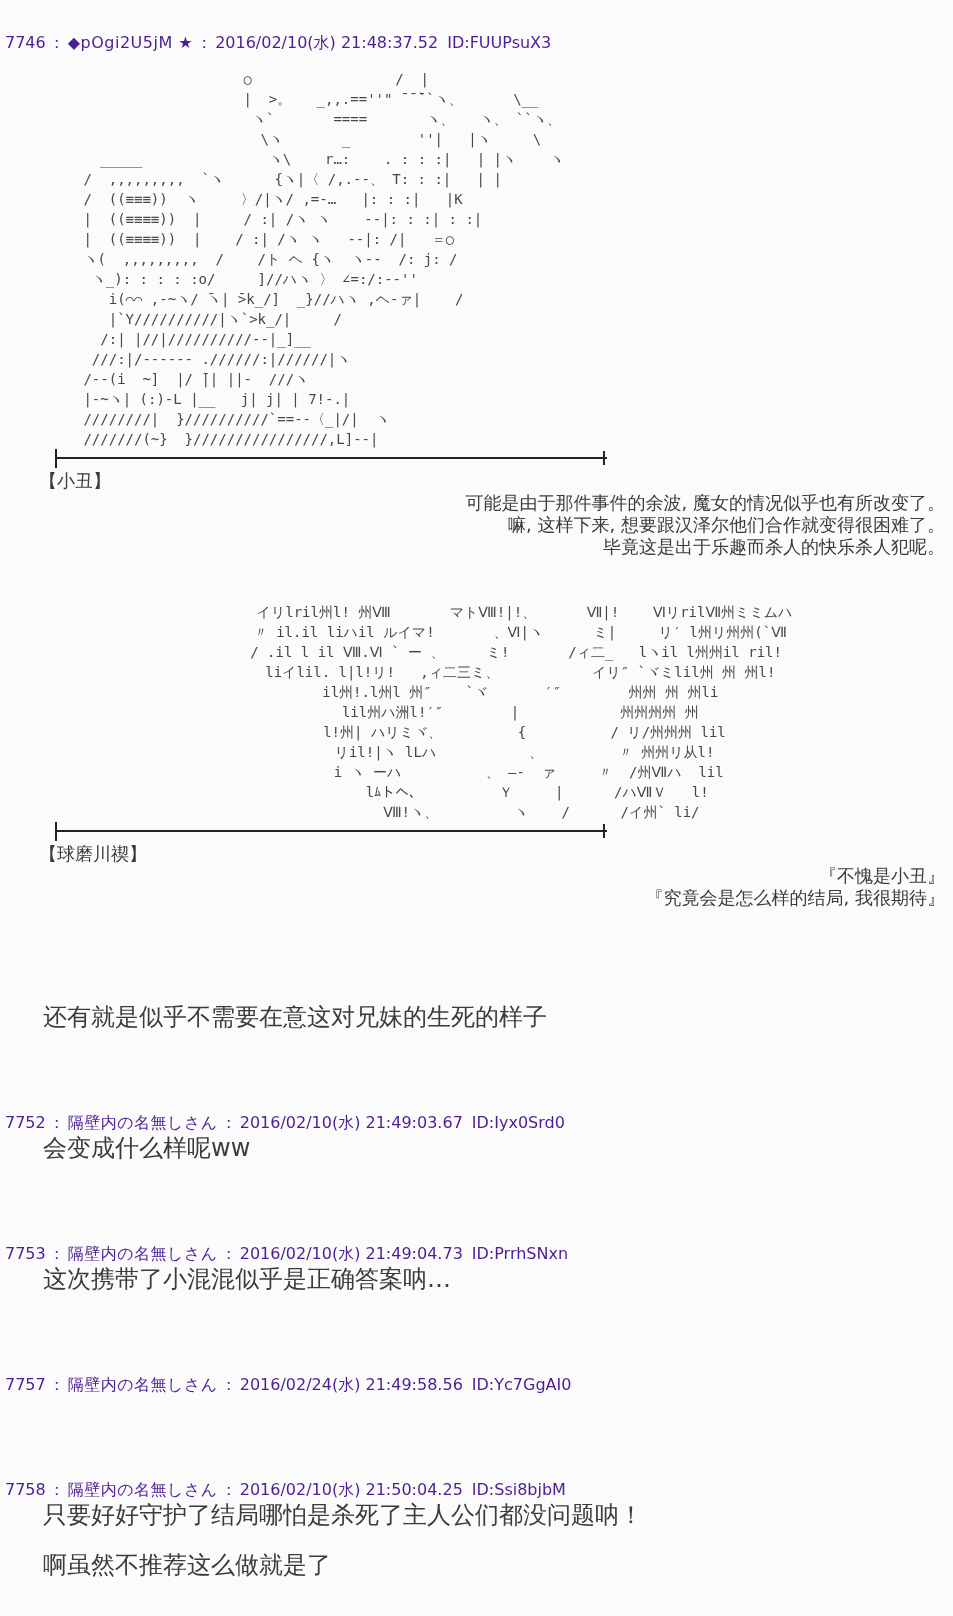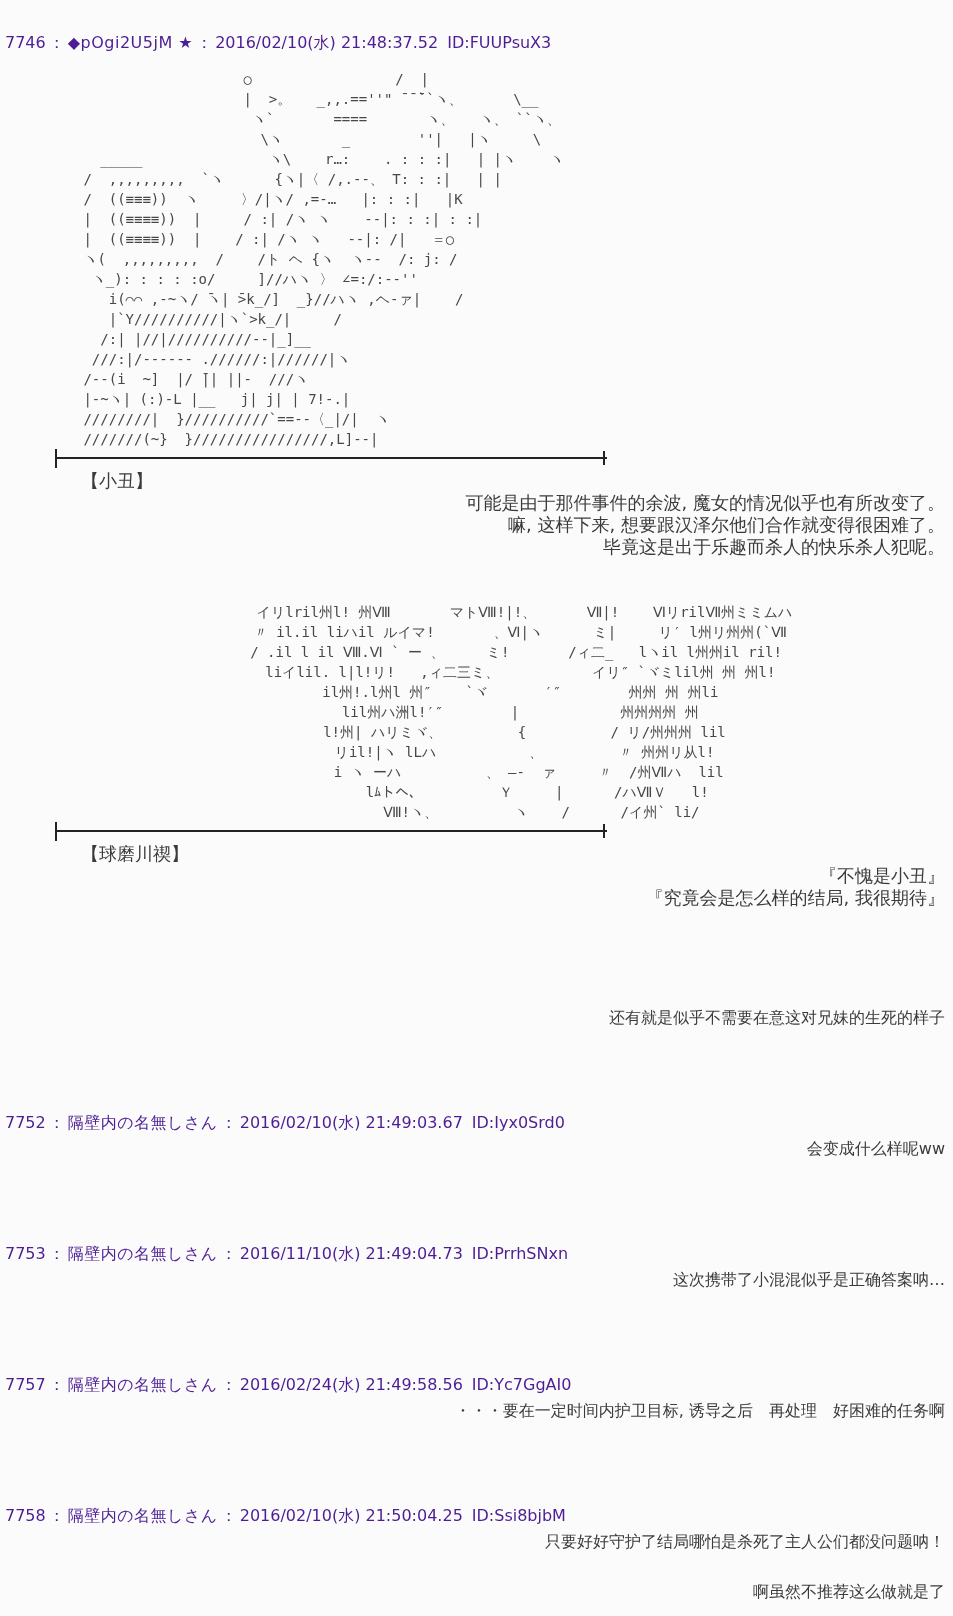--- a/index.html
+++ b/index.html
@@ -51,37 +51,36 @@
     height: 19px;
     background: #232323;
     top: -10px;
   }
   .divider::before { left: 0; }
   .divider::after  { right: 2px; height: 14px; top: -8px; }
 
   .speaker {
     font-size: 18px;
     line-height: 23px;
-    margin-left: 76px;
+    margin-left: 34px;
   }
   .dlg {
     font-size: 18px;
     line-height: 22px;
     margin-left: 68px;
     white-space: pre-wrap;
     text-align: right;
   }
 
   .reply .rbody {
-    font-size: 16px;
+    font-size: 24px;
     line-height: 25px;
     margin-left: 38px;
     margin-top: 1px;
     white-space: pre-wrap;
-    text-align: right;
   }
 
   .aa-post { margin-bottom: 96px; }
 </style>
 </head>
 <body>
 
 <div class="page">
 
   <section class="post aa-post">
@@ -141,30 +140,29 @@
 
   <section class="post reply">
     <div class="post-head">
       <span class="num">7752</span><span class="sep">：</span><span class="pname">隔壁内の名無しさん</span><span class="sep">：</span><span class="pdate">2016/02/10(水) 21:49:03.67</span><span class="pid">ID:Iyx0Srd0</span>
     </div>
     <div class="rbody">会变成什么样呢ww</div>
   </section>
 
   <section class="post reply">
     <div class="post-head">
-      <span class="num">7753</span><span class="sep">：</span><span class="pname">隔壁内の名無しさん</span><span class="sep">：</span><span class="pdate">2016/11/10(水) 21:49:04.73</span><span class="pid">ID:PrrhSNxn</span>
+      <span class="num">7753</span><span class="sep">：</span><span class="pname">隔壁内の名無しさん</span><span class="sep">：</span><span class="pdate">2016/02/10(水) 21:49:04.73</span><span class="pid">ID:PrrhSNxn</span>
     </div>
     <div class="rbody">这次携带了小混混似乎是正确答案呐…</div>
   </section>
 
   <section class="post reply">
     <div class="post-head">
       <span class="num">7757</span><span class="sep">：</span><span class="pname">隔壁内の名無しさん</span><span class="sep">：</span><span class="pdate">2016/02/24(水) 21:49:58.56</span><span class="pid">ID:Yc7GgAI0</span>
     </div>
-    <div class="rbody">・・・要在一定时间内护卫目标, 诱导之后　再处理　好困难的任务啊</div>
   </section>
 
   <section class="post reply">
     <div class="post-head">
       <span class="num">7758</span><span class="sep">：</span><span class="pname">隔壁内の名無しさん</span><span class="sep">：</span><span class="pdate">2016/02/10(水) 21:50:04.25</span><span class="pid">ID:Ssi8bjbM</span>
     </div>
     <div class="rbody">只要好好守护了结局哪怕是杀死了主人公们都没问题呐！
 
 啊虽然不推荐这么做就是了</div>
   </section>

